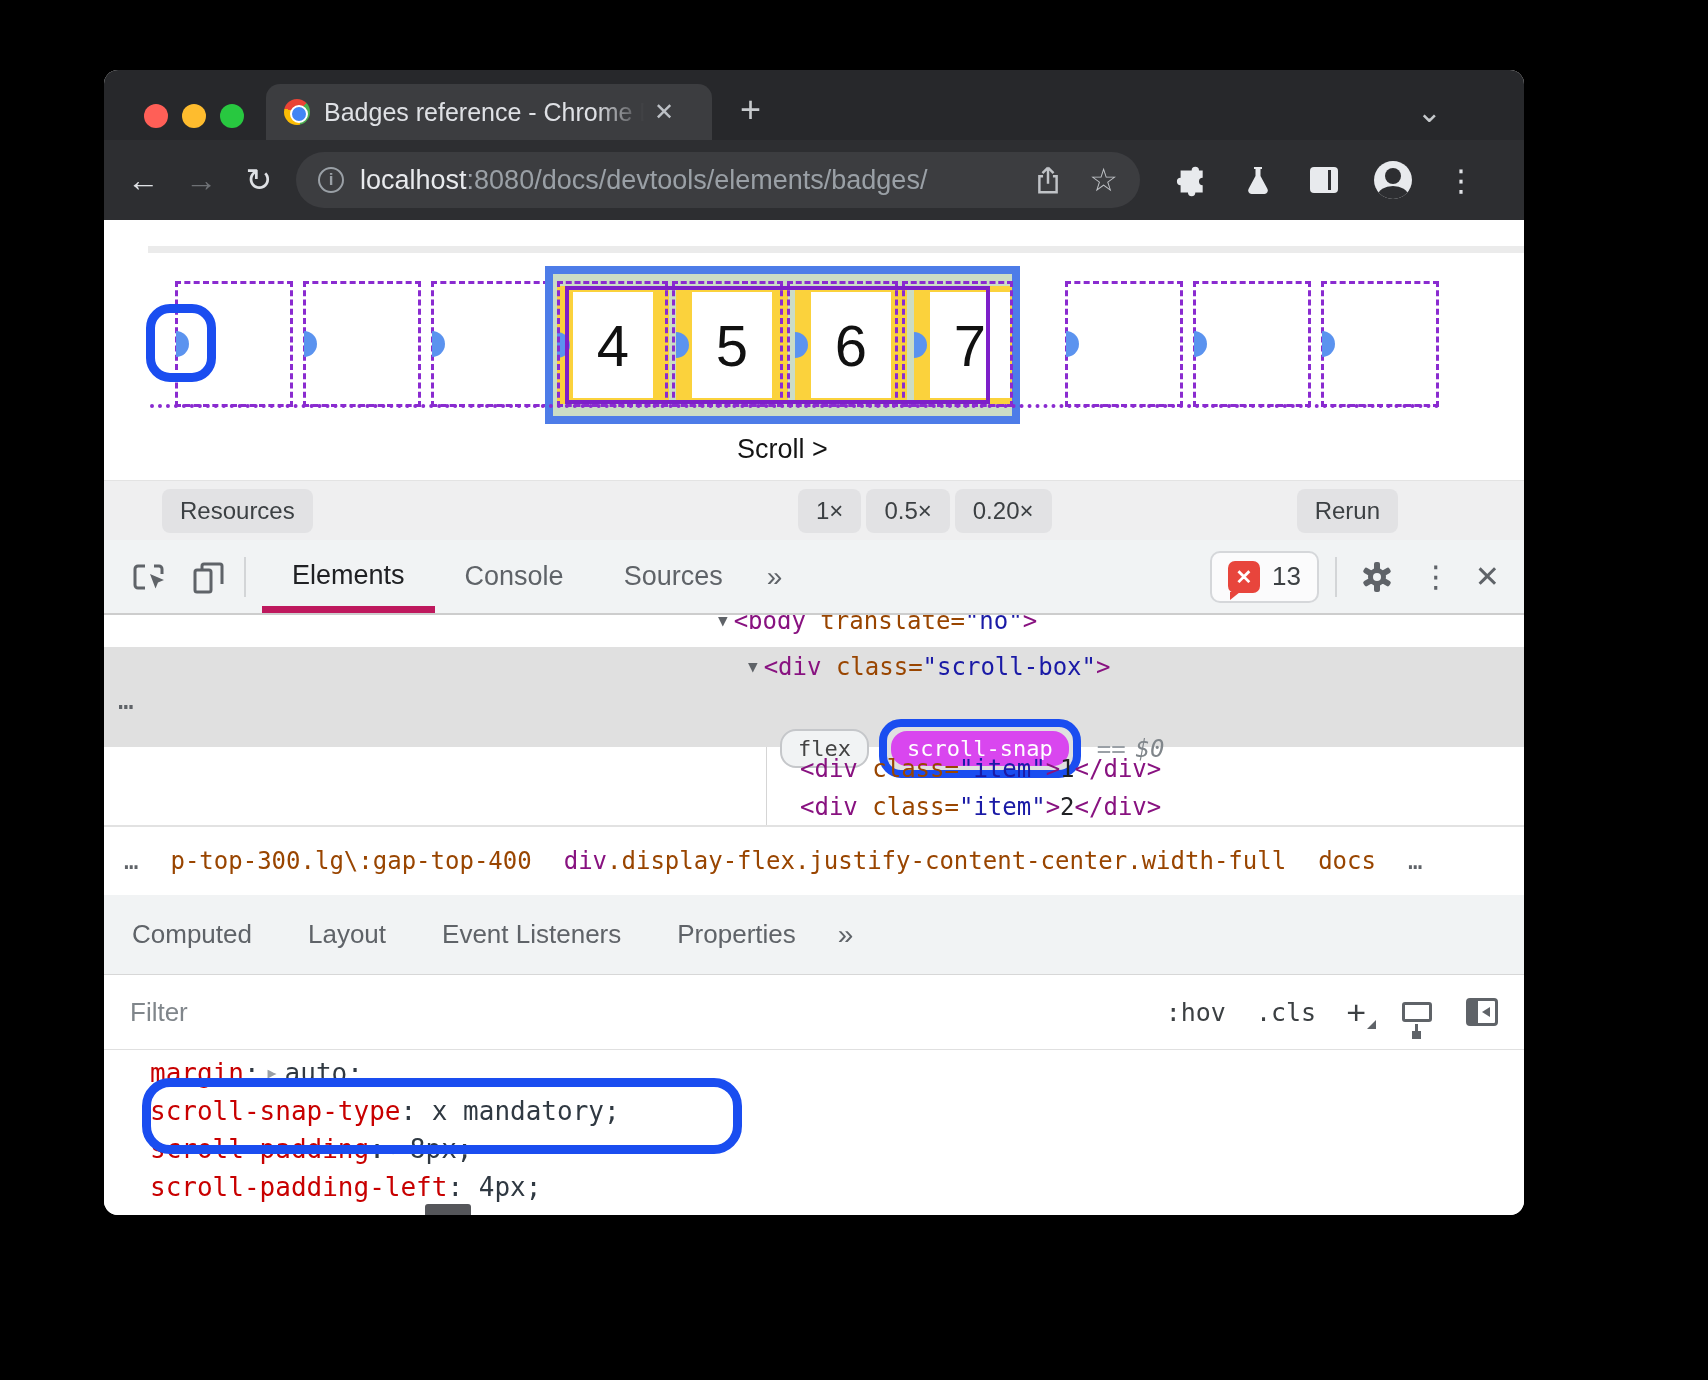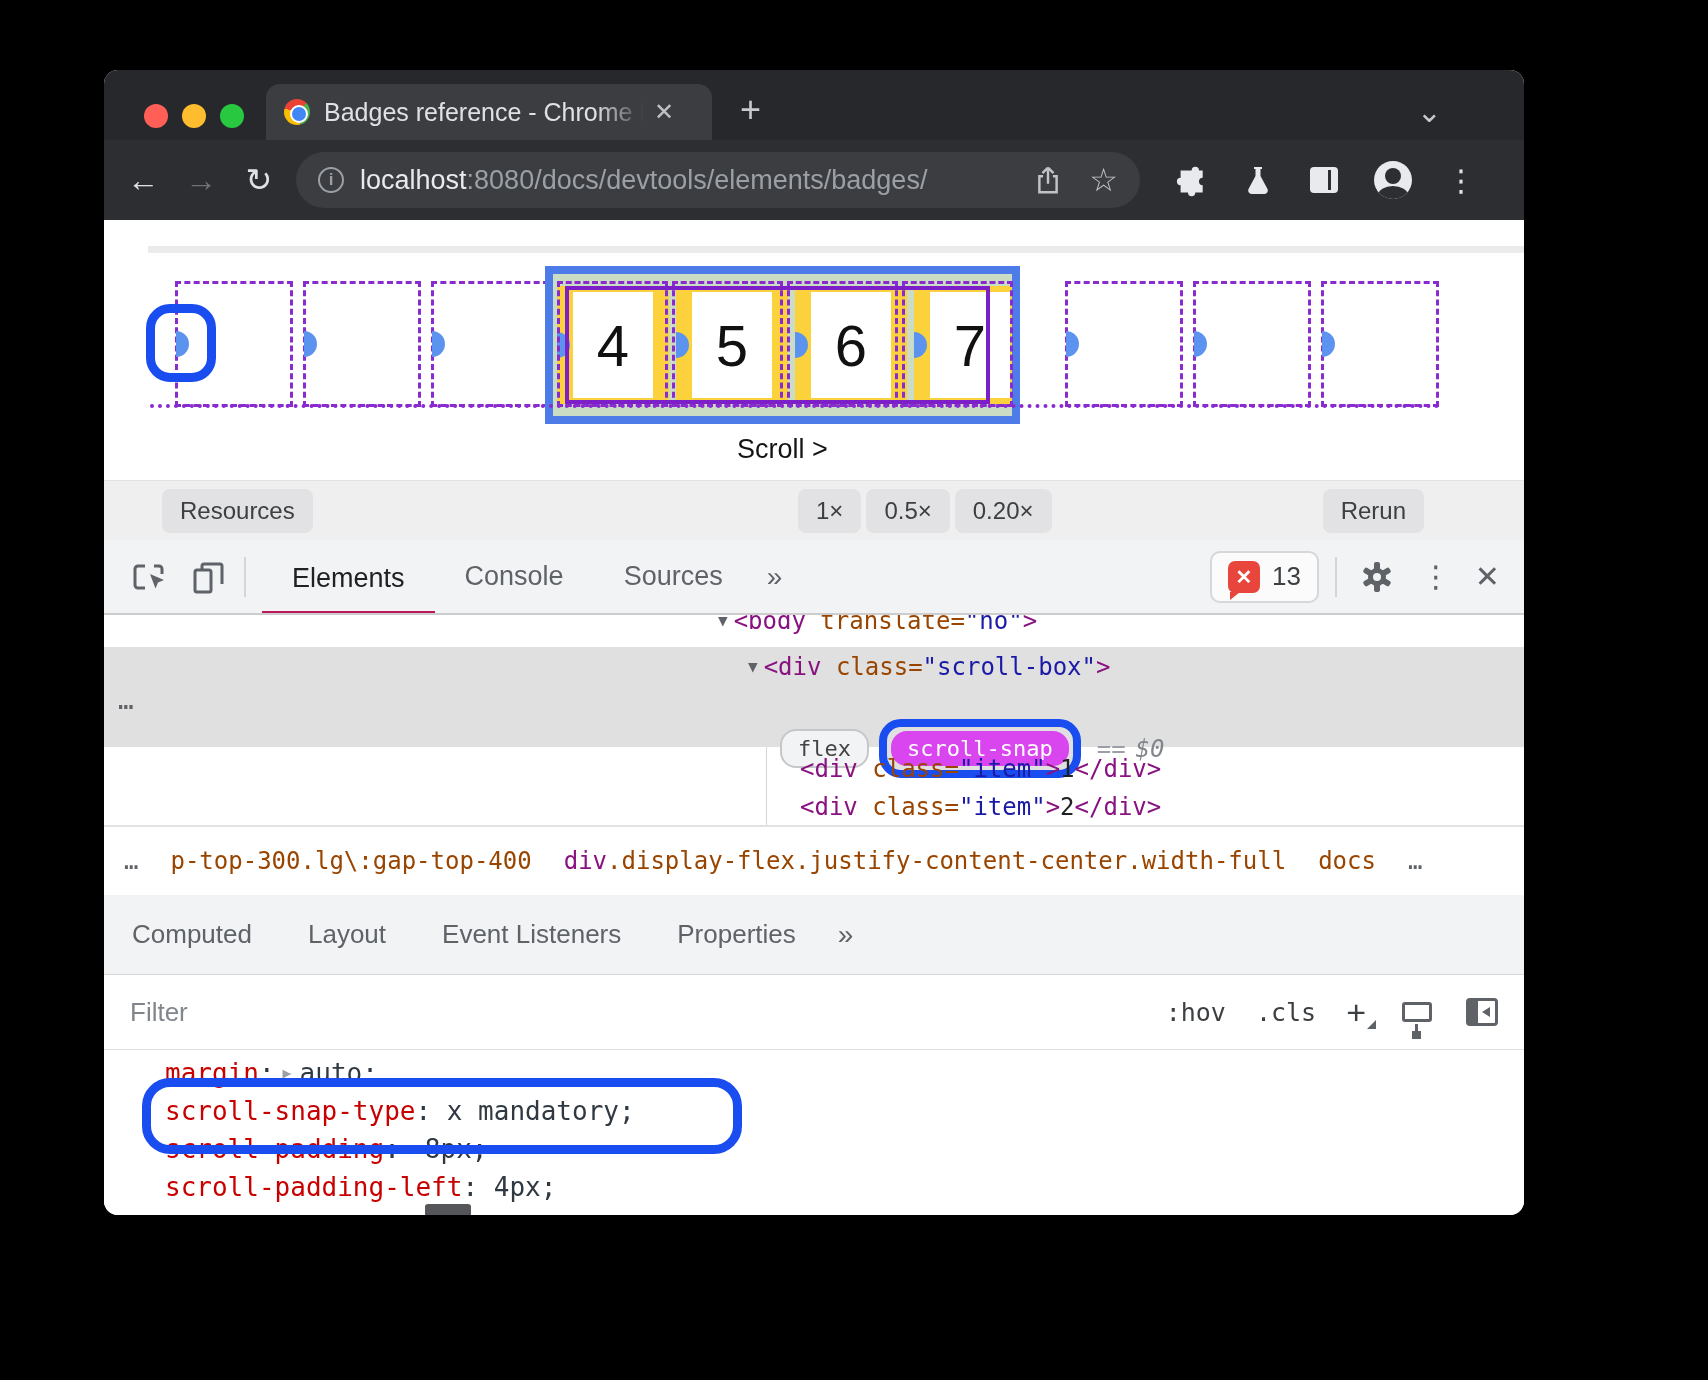--- a/index.html
+++ b/index.html
@@ -63,29 +63,29 @@
   .purple-solid { position:absolute; left:461px; top:66px; width:425px; height:118px; border:4px solid #7d1fc9; z-index:4; }
   .bottom-dash { position:absolute; left:46px; top:184px; width:1290px; border-top:4px dotted #8a2bd0; z-index:2; }
   .scroll-label { position:absolute; left:0; width:916px; top:214px; text-align:center; font-size:27px; color:#141414; }
   .scroll-label-wrap { left:441px; width:475px; }
 
   
   .resbar { position:relative; height:60px; background:#efeff0; border-top:1px solid #e3e3e3; display:flex; align-items:center; }
   .resbtn { background:#e2e2e4; border-radius:8px; color:#3c4043; font-size:24px; padding:8px 18px; flex:0 0 auto; }
   .res-left { margin-left:58px; }
   .zoomgrp { position:absolute; left:694px; display:flex; gap:5px; }
-  .rerun { position:absolute; right:100px; }
+  .rerun { position:absolute; right:126px; }
 
   
   .dt-toolbar { position:relative; height:75px; background:#f1f3f4; border-bottom:2px solid #cdcdcd;
                 display:flex; align-items:center; }
   .dt-ic { flex:0 0 auto; display:flex; align-items:center; justify-content:center; }
   .vsep { width:2px; height:40px; background:#d3d5d7; margin:0 16px; flex:0 0 auto; }
   .dt-tab { font-size:27px; color:#5f6368; padding:0 30px; height:73px; display:flex; align-items:center; flex:0 0 auto; }
-  .dt-tab.active { color:#202124; border-bottom:2px solid #be185d; padding-top:5px; }
+  .dt-tab.active { color:#202124; border-bottom:7px solid #be185d; padding-top:5px; }
   .more-ch { color:#5f6368; font-size:28px; padding:0 14px; }
   .errbadge { display:flex; align-items:center; gap:12px; border:2px solid #d5d7da; background:#fbfbfc;
               border-radius:10px; padding:8px 16px; margin-left:auto; flex:0 0 auto; }
   .erricon { position:relative; width:32px; height:32px; background:#e8453c; border-radius:7px;
              color:#fff; font-size:20px; font-weight:bold; display:flex; align-items:center; justify-content:center; }
   .erricon::after { content:""; position:absolute; left:2px; bottom:-7px; border-left:10px solid #e8453c;
                     border-bottom:8px solid transparent; }
   .errcount { font-size:26px; color:#3c4043; }
   .gear-w { margin:0 6px; }
   .dt-kebab { color:#5f6368; font-size:30px; padding:0 20px; }
@@ -134,21 +134,21 @@
   .brush::before { content:""; position:absolute; left:10px; top:19px; width:3px; height:8px; background:#5f6368; }
   .brush::after { content:""; position:absolute; left:7px; top:26px; width:9px; height:8px; background:#5f6368; }
   .panelic { position:relative; width:32px; height:28px; border:3px solid #5f6368; border-radius:4px; margin-left:34px; }
   .panelic::before { content:""; position:absolute; left:0; top:0; width:9px; height:22px; background:#5f6368; }
   .panelic::after { content:""; position:absolute; right:5px; top:6px;
                     border-top:5px solid transparent; border-bottom:5px solid transparent; border-right:8px solid #5f6368; }
 
   
   .styles { position:relative; height:165px; background:#fff; overflow:hidden;
             font-family:"DejaVu Sans Mono", monospace; font-size:26px; }
-  .srow { position:absolute; left:61px; white-space:nowrap; color:#303942; }
+  .srow { position:absolute; left:46px; white-space:nowrap; color:#303942; }
   .sprop { color:#c80000; }
   .sarr { color:#9aa0a6; font-size:15px; vertical-align:4px; margin:0 8px; }
   .snap-ring2 { position:absolute; left:38px; top:28px; width:600px; height:76px;
                 border:9px solid #1a4df0; border-radius:28px; z-index:5; }
   .bottombox { position:absolute; left:321px; top:154px; width:46px; height:11px; background:#55565a; border-radius:3px 3px 0 0; }
 </style>
 </head>
 <body>
 
 <div class="stage">

